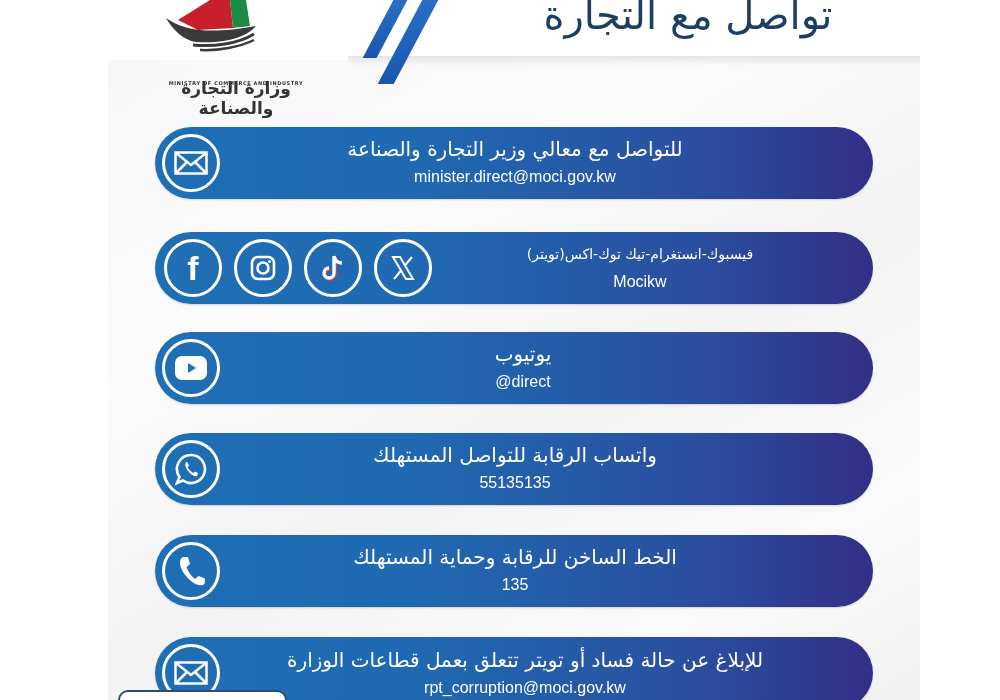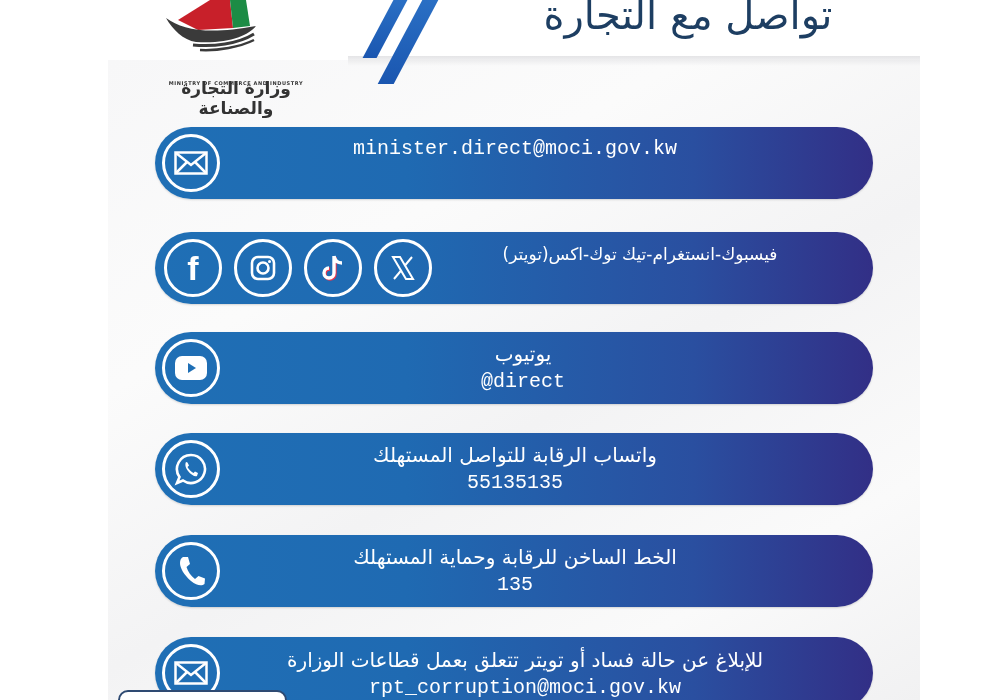--- a/index.html
+++ b/index.html
@@ -12,21 +12,21 @@
   .logo-text{position:absolute;left:28px;top:58px;width:140px;text-align:center;direction:rtl;font-size:17px;font-weight:bold;color:#333;margin-top:20px;}
   .logo-sub{position:absolute;left:28px;top:80px;width:140px;text-align:center;font-size:5px;letter-spacing:0.6px;color:#333;font-weight:bold;}
   .stripe{position:absolute;background:linear-gradient(#2a6fc4,#1a56b0);transform:skewX(-28deg);}
   .title{position:absolute;left:420px;top:-8px;width:320px;text-align:center;direction:rtl;font-size:40px;color:#1d3e62;font-family:"DejaVu Sans",sans-serif;}
   .pill{position:absolute;left:47px;width:718px;height:72px;border-radius:36px;
     background:linear-gradient(90deg,#1f6fb5 0%,#1f6ab2 35%,#2a4fa0 75%,#322f86 100%);
     box-shadow:0 1px 2px rgba(0,0,0,0.15);}
   .icon-circle{position:absolute;width:58px;height:58px;border:3px solid #ffffff;border-radius:50%;box-sizing:border-box;top:7px;display:flex;align-items:center;justify-content:center;}
   .pill-text{position:absolute;top:8px;color:#ffffff;text-align:center;}
   .pill-line1{direction:rtl;font-size:20px;line-height:28px;white-space:nowrap;}
-  .pill-line2{font-size:20px;line-height:28px;white-space:nowrap;font-family:Liberation Mono, monospace;}
+  .pill-line2{font-size:16px;line-height:28px;white-space:nowrap;font-family:Liberation Sans, sans-serif;}
   .corner-box{position:absolute;left:10px;top:690px;width:165px;height:20px;border:2px solid #2e4a72;border-radius:10px 10px 0 0;background:#fff;}
 </style>
 </head>
 <body>
 
 <div class="panel">
   <div class="panel-bg"></div>
   <div class="panel-shade"></div>
 
   <div class="logo">
@@ -49,20 +49,21 @@
   <div class="pill" style="top:127px;">
     <div class="icon-circle" style="left:7px;">
       <svg width="34" height="24" viewBox="0 0 34 24">
           <rect x="1.5" y="1.5" width="31" height="21" fill="none" stroke="#fff" stroke-width="2.5"></rect>
           <polyline points="2,2 17,14 32,2" fill="none" stroke="#fff" stroke-width="2.5"></polyline>
           <line x1="2" y1="22" x2="13" y2="11" stroke="#fff" stroke-width="2.5"></line>
           <line x1="32" y1="22" x2="21" y2="11" stroke="#fff" stroke-width="2.5"></line>
         </svg>
     </div>
     <div class="pill-text" style="left:100px;width:520px;">
+      <div class="pill-line1">للتواصل مع معالي وزير التجارة والصناعة</div>
       <div class="pill-line2">minister.direct@moci.gov.kw</div>
     </div>
   </div>
 
   <div class="pill" style="top:232px;">
     <div class="icon-circle" style="left:9px;">
       <span style="color:#fff;font-size:34px;font-weight:bold;font-family:'Liberation Sans',sans-serif;line-height:1;">f</span>
     </div>
     <div class="icon-circle" style="left:79px;">
       <svg width="28" height="28" viewBox="0 0 28 28">
@@ -78,21 +79,22 @@
         </svg>
     </div>
     <div class="icon-circle" style="left:219px;">
       <svg width="28" height="28" viewBox="0 0 28 28">
           <path d="M4,3 L11,3 L24,25 L17,25 Z" fill="none" stroke="#fff" stroke-width="2"></path>
           <line x1="23" y1="3" x2="15.5" y2="12" stroke="#fff" stroke-width="2"></line>
           <line x1="5" y1="25" x2="12.5" y2="16" stroke="#fff" stroke-width="2"></line>
         </svg>
     </div>
     <div class="pill-text" style="left:300px;width:370px;">
-      <div class="pill-line1" style="font-size:17px;">فيسبوك-انستغرام-تيك توك-اكس(تويتر)</div>
+      <div class="pill-line1" style="font-size:14px;">فيسبوك-انستغرام-تيك توك-اكس(تويتر)</div>
+      <div class="pill-line2">Mocikw</div>
     </div>
   </div>
 
   <div class="pill" style="top:332px;">
     <div class="icon-circle" style="left:7px;">
       <svg width="34" height="26" viewBox="0 0 34 26">
           <rect x="1" y="1" width="32" height="24" rx="7" fill="#fff"></rect>
           <polygon points="14,8 22,13 14,18" fill="#1f6fb5"></polygon>
         </svg>
     </div>

